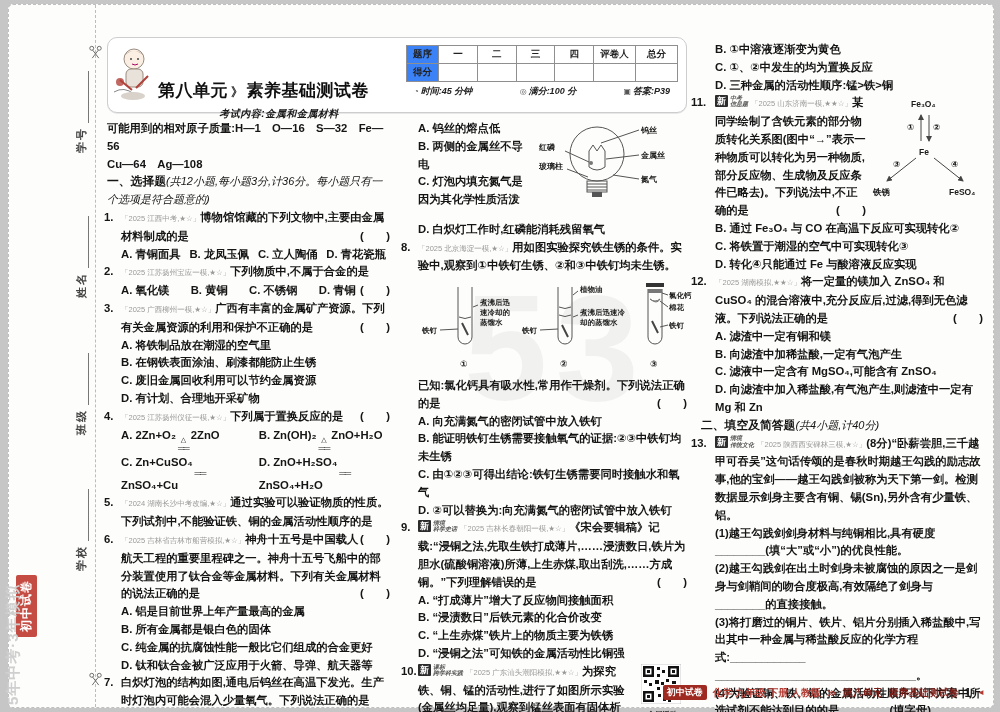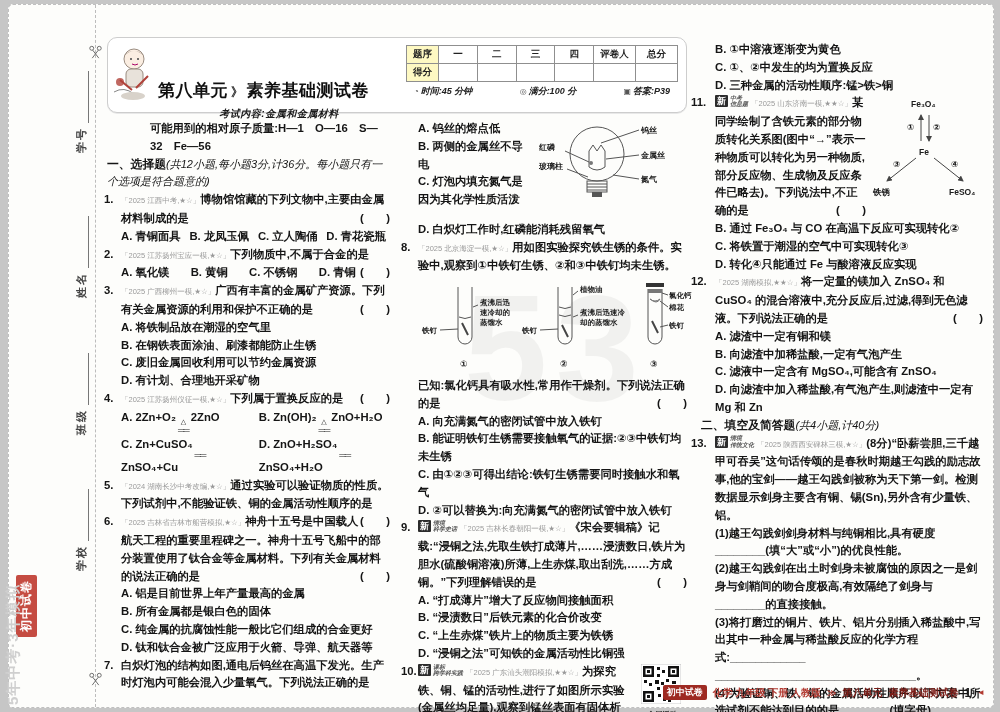--- a/index.html
+++ b/index.html
@@ -47,28 +47,28 @@
     box-shadow:0 1px 0 #e8e8e8;
   }
   .title-area{width:288px;display:flex;align-items:center;gap:4px;}
   .title-text{flex:1;margin-top:48px;}
   .title-line{font-size:17px;font-weight:800;color:#101010;white-space:nowrap;letter-spacing:.5px;}
   .title-line .sep{font-size:12px;color:#333;margin:0 3px;font-weight:700;}
   .subtitle{font-size:10px;font-style:italic;color:#1a1a1a;font-weight:700;margin-top:5px;text-align:center;letter-spacing:.5px;}
   .score-area{flex:1;padding-top:2px;}
   table.score{width:100%;border-collapse:collapse;font-size:9.5px;color:#222;table-layout:fixed;}
   table.score td{border:1px solid #8f8f8f;text-align:center;height:17px;padding:0;font-weight:700;}
-  table.score td.lab{background:#fef9c3;margin-left:16px;}
+  table.score td.lab{background:#3b82f6;margin-left:16px;}
   .meta-row{display:flex;justify-content:space-between;margin-top:3px;padding:0 8px;
     font-size:9px;font-style:italic;font-weight:700;color:#222;}
   .meta-row .mi{color:#555;font-style:normal;font-size:8px;margin-right:2px;}
   
   .cols{display:flex;gap:14px;margin-top:7px;}
   .col{width:283px;font-size:11.3px;line-height:17.8px;color:#151515;}
-  .intro{font-weight:700;margin-left:43px;}
+  .intro{font-weight:700;}
   .sectitle{font-weight:800;font-size:11.8px;}
   .secnote{font-weight:500;font-style:italic;font-size:11px;}
   .q{position:relative;padding-left:14px;}
   .qno{position:absolute;left:-3px;top:0;font-weight:800;}
   .tag{font-size:7.5px;color:#9a9a9a;font-weight:500;letter-spacing:0;margin-top:40px;}
   .stem{font-weight:700;}
   .score-pts{font-weight:800;}
   .br{float:right;font-weight:700;}
   .opt{font-weight:700;}
   .optflex{display:flex;justify-content:space-between;font-weight:700;padding-right:4px;flex-wrap:wrap;}
@@ -202,20 +202,21 @@
                 <span><span class="mi">▣</span><span>答案:P39</span></span>
               </div>
             </div>
           </div>
 
           <div class="cols">
 
             <div class="col">
               <div class="intro">
                 <div>可能用到的相对原子质量:H—1　O—16　S—32　Fe—56</div>
+                <div>Cu—64　Ag—108</div>
               </div>
               <div class="sectitle">
                 <span>一、</span><span>选择题</span><span class="secnote">(共12小题,每小题3分,计36分。每小题只有一个选项是符合题意的)</span>
               </div>
 
               <div class="q">
                 <span class="qno">1.</span>
                 <div class="stem"><span class="tag">「2025 江西中考,★☆」</span><span>博物馆馆藏的下列文物中,主要由金属材料制成的是</span><span class="br">(　　)</span></div>
                 <div class="optflex">
                   <span class="opt">A. 青铜面具</span>

